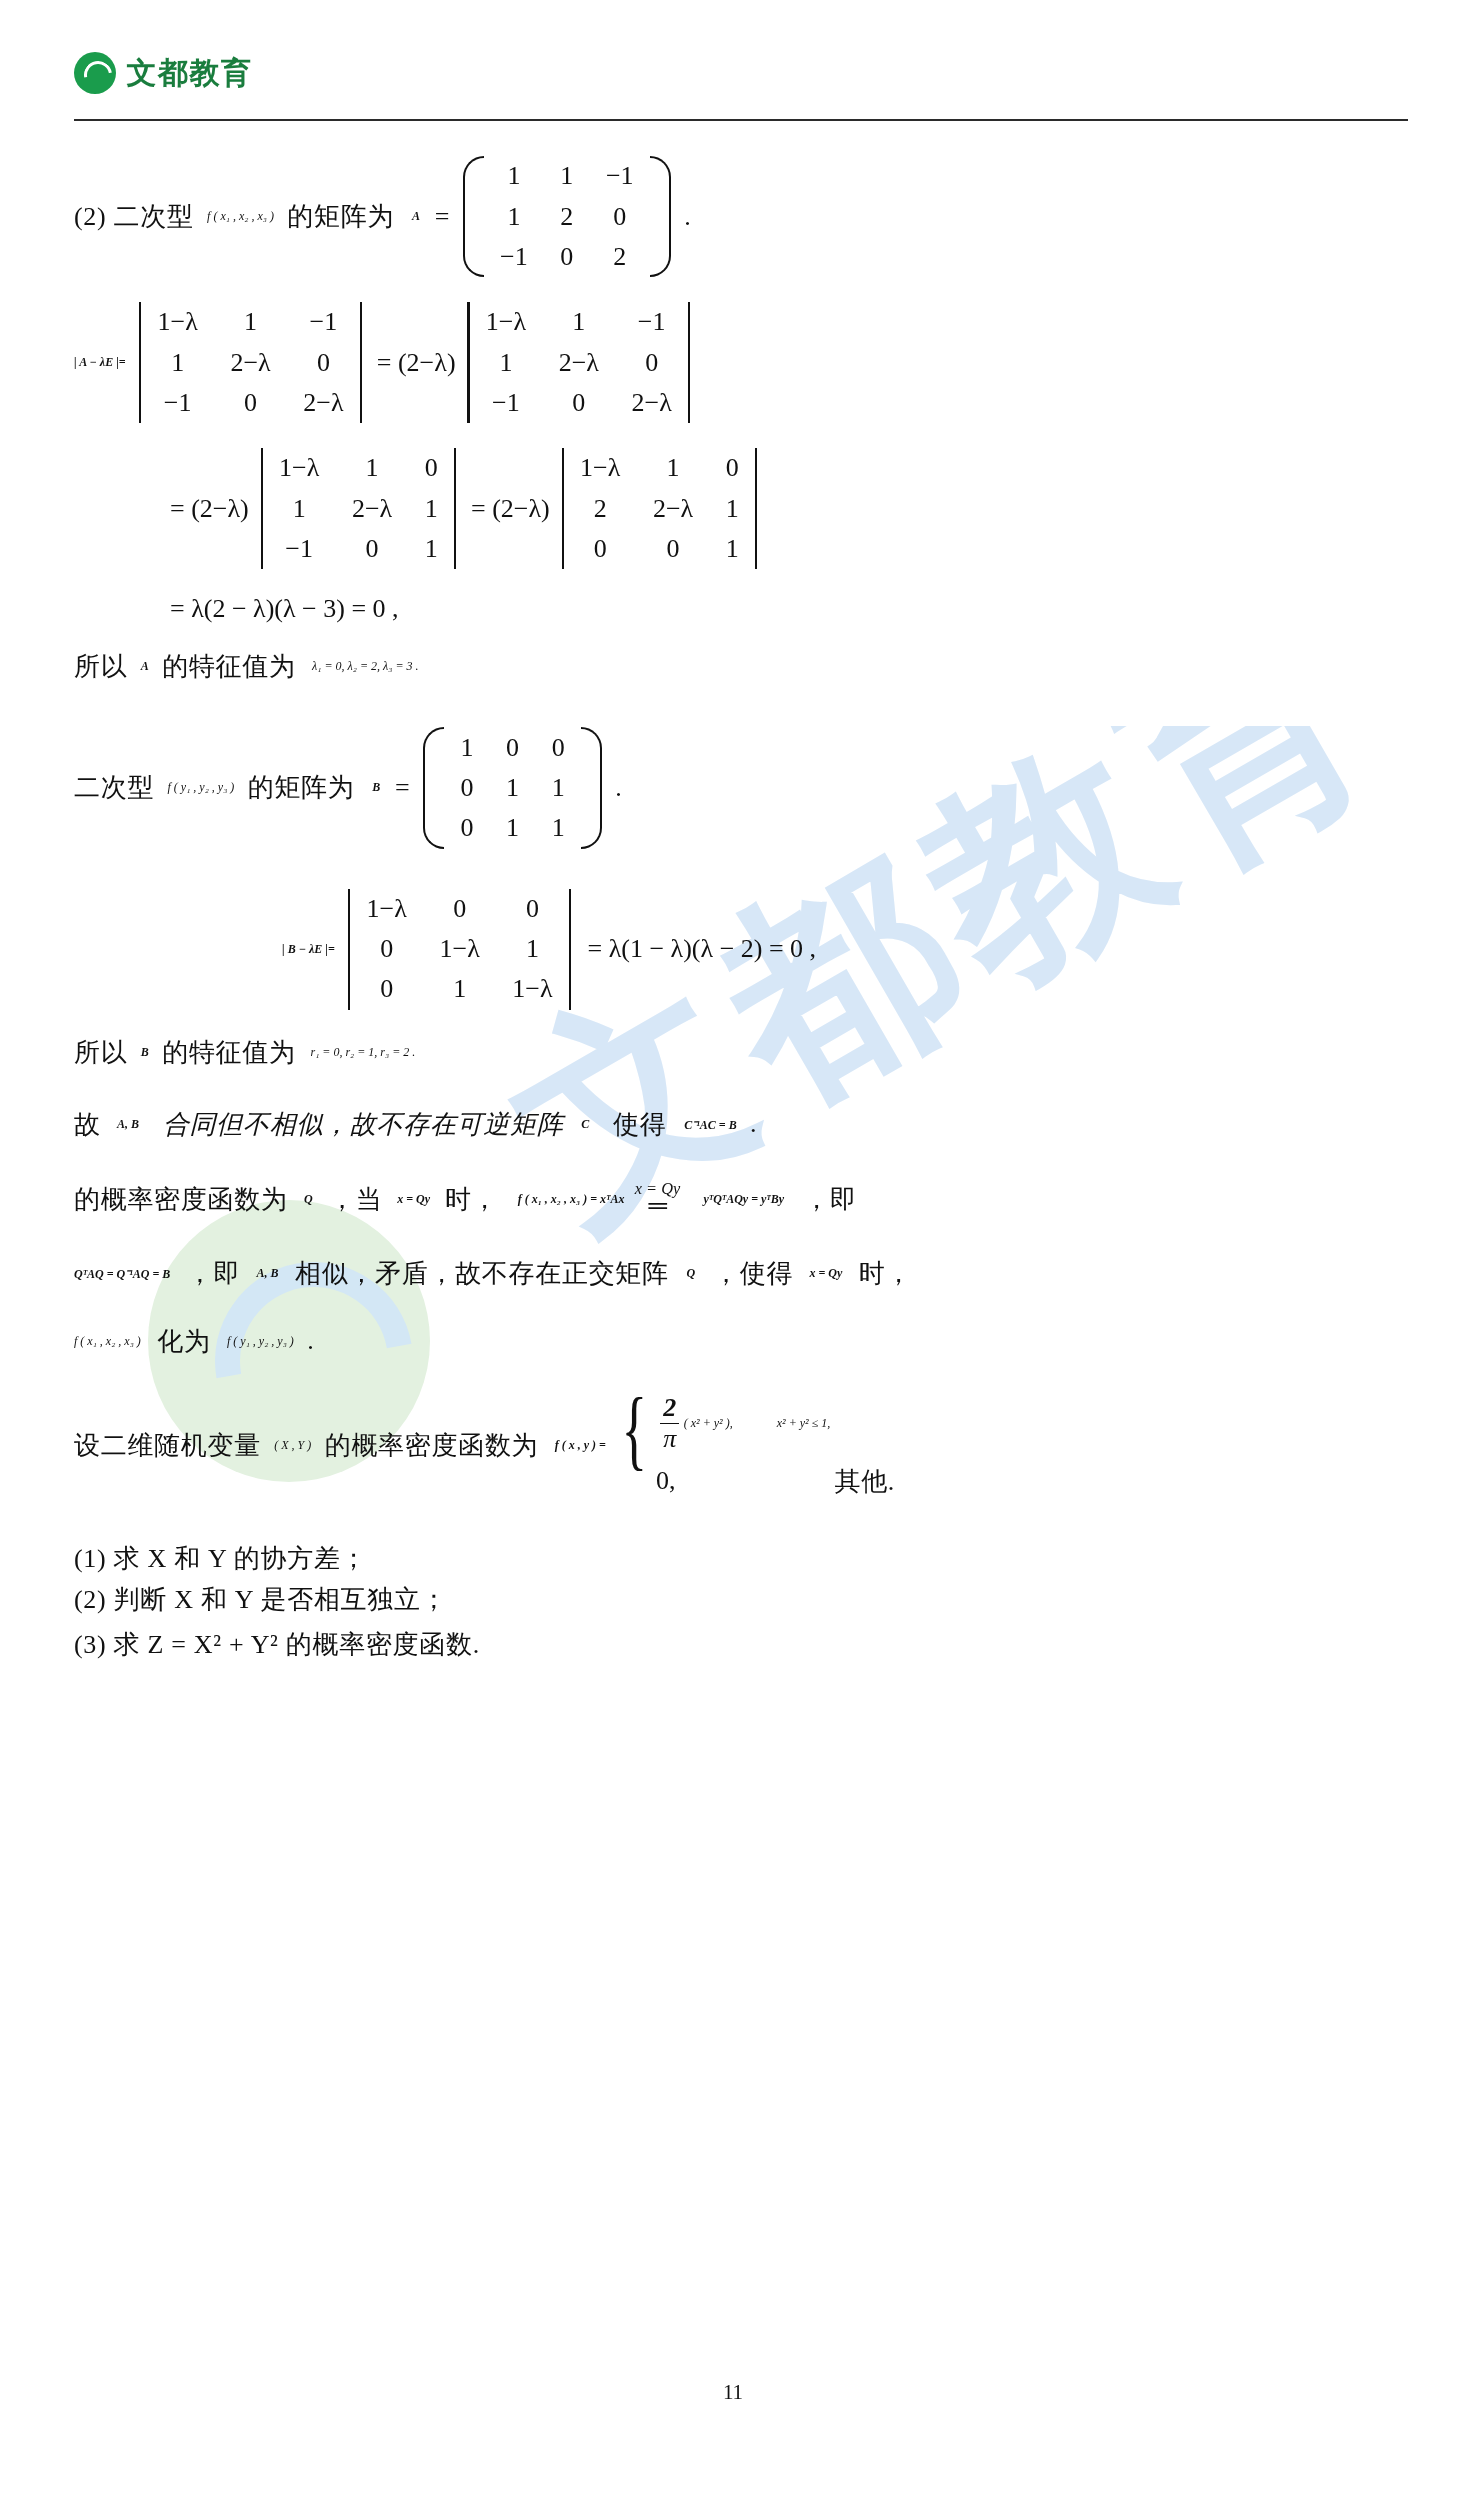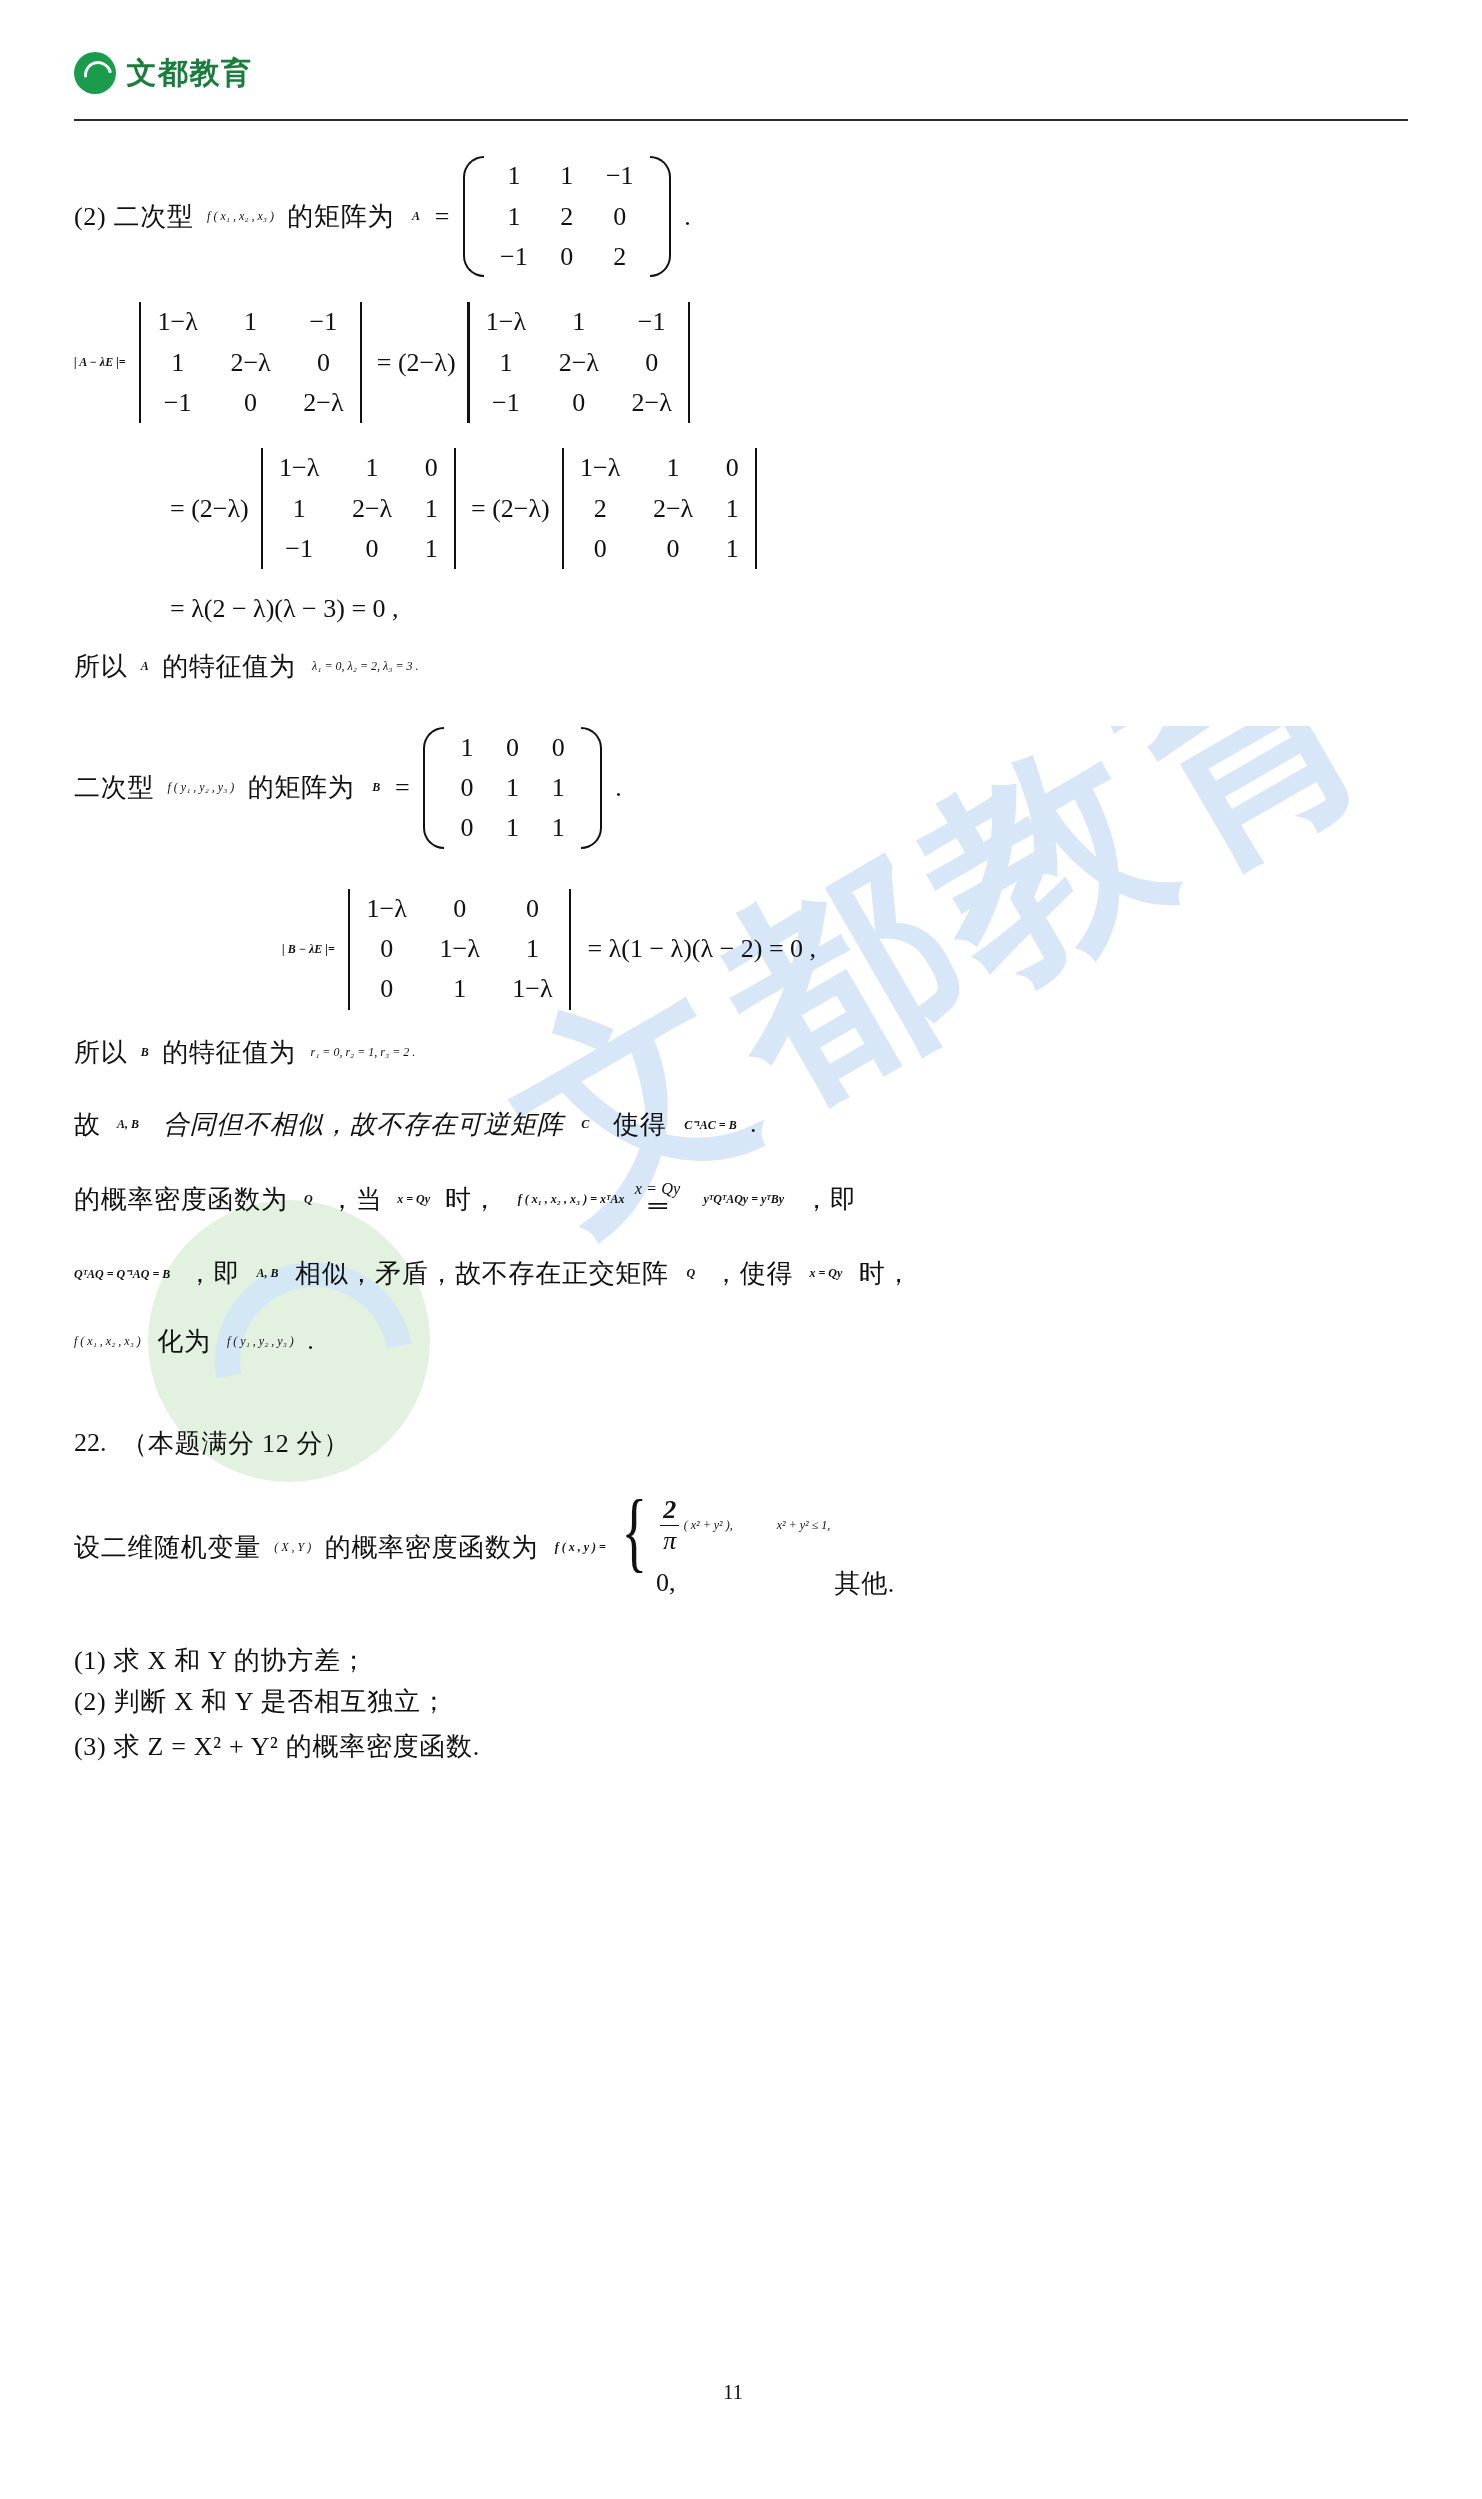--- a/index.html
+++ b/index.html
@@ -506,24 +506,20 @@
       <span class="cjk">时，</span>
     </div>
 
     <div class="blk eqrow" style="margin-top:33px;">
       <span class="mi nowrap">f ( x₁ , x₂ , x₃ )</span>
       <span class="cjk" style="margin:0 9px;">化为</span>
       <span class="mi nowrap">f ( y₁ , y₂ , y₃ )</span>
       <span class="txt" style="margin-left:6px;">.</span>
     </div>
 
-    <div class="eqrow qline" style="margin-top:67px;">
-      <span class="txt">22.</span>
-      <span class="cjk" style="margin-left:7.4px;">（本题满分 12 分）</span>
-    </div>
 
     <div class="eqrow" style="margin-top:34px;">
       <span class="cjk">设二维随机变量</span>
       <span class="mi nowrap" style="margin:0 6px;">( X , Y )</span>
       <span class="cjk">的概率密度函数为</span>
       <span class="mi nowrap" style="margin-left:9px;font-weight:bold;">f ( x , y ) =</span>
       <span class="cases">
         <span class="brace">{</span>
         <span class="cases-body">
           <span class="case-line">

